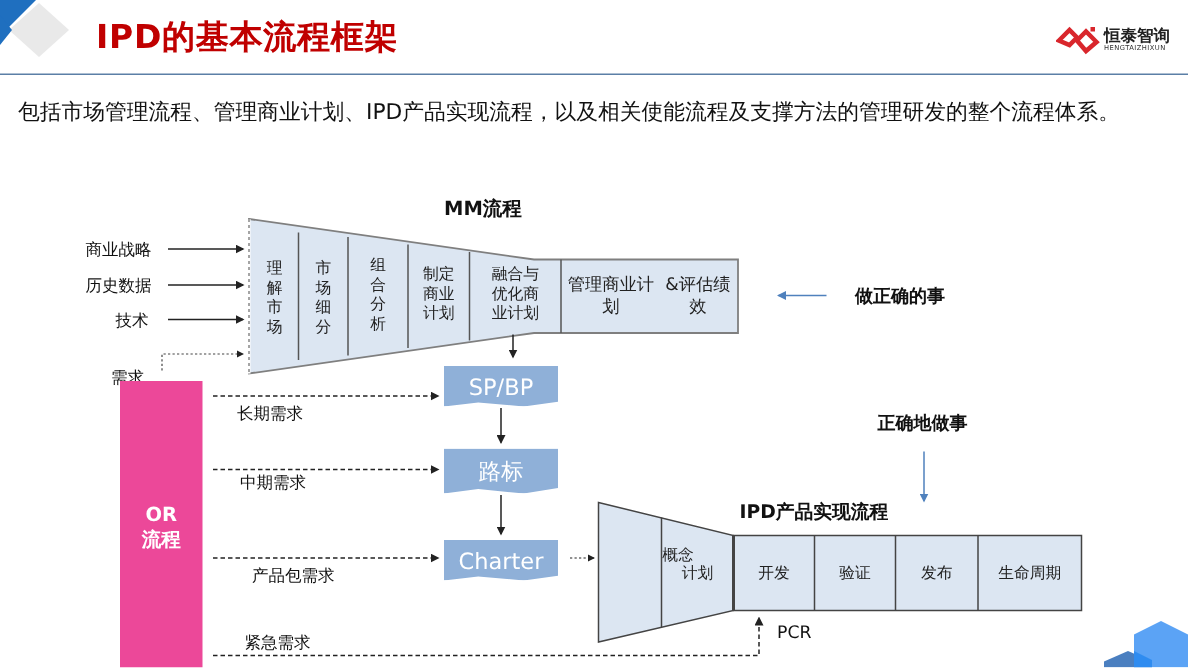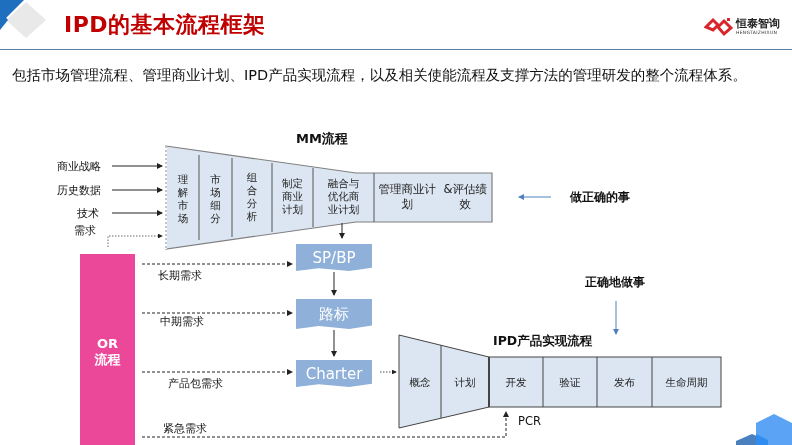--- a/index.html
+++ b/index.html
@@ -98,21 +98,21 @@
     <polygon points="774,414 792,423 792,445 756,445 756,423" fill="#5ba3f5"></polygon>
     <polygon points="752,434 768,441 768,445 736,445 736,441" fill="#4a7fc0"></polygon>
     <polygon points="756,434 768,440 768,445 756,445" fill="#2f8cf0"></polygon>
   </g>
 </svg>
 
 <div class="abs boldlbl" style="left:296px;top:130px;font-size:13px;">MM流程</div>
 <div class="abs lbl" style="left:57px;top:159px;">商业战略</div>
 <div class="abs lbl" style="left:57px;top:183px;">历史数据</div>
 <div class="abs lbl" style="left:77px;top:206px;">技术</div>
-<div class="abs lbl" style="left:74px;top:223px;">需求</div>
+<div class="abs lbl" style="left:74px;top:244px;">需求</div>
 
 <div class="abs cell" style="left:168px;top:170px;width:30px;height:58px;flex-direction:column;">
   <span>理</span>
     <span>解</span>
     <span>市</span>
     <span>场</span>
 </div>
 <div class="abs cell" style="left:200px;top:170px;width:31px;height:58px;flex-direction:column;">
   <span>市</span>
     <span>场</span>
@@ -150,19 +150,19 @@
 <div class="abs lbl" style="left:160px;top:314px;">中期需求</div>
 <div class="abs lbl" style="left:168px;top:376px;">产品包需求</div>
 <div class="abs lbl" style="left:163px;top:421px;">紧急需求</div>
 
 <div class="abs flag" style="left:296px;top:244px;width:76px;height:27px;clip-path:polygon(0 0,100% 0,100% 88%,70% 100%,30% 90%,0 100%);">SP/BP</div>
 <div class="abs flag" style="left:296px;top:299px;width:76px;height:30px;clip-path:polygon(0 0,100% 0,100% 88%,70% 100%,30% 90%,0 100%);">路标</div>
 <div class="abs flag" style="left:296px;top:360px;width:76px;height:27px;clip-path:polygon(0 0,100% 0,100% 88%,70% 100%,30% 90%,0 100%);">Charter</div>
 
 <div class="abs boldlbl" style="left:493px;top:333px;font-size:12.5px;">IPD产品实现流程</div>
 <div class="abs boldlbl" style="left:585px;top:274px;">正确地做事</div>
-<div class="abs cell" style="left:400px;top:372px;width:40px;height:20px;">概念</div>
+<div class="abs cell" style="left:400px;top:360px;width:40px;height:20px;padding-left:32px;">概念</div>
 <div class="abs cell" style="left:442px;top:372px;width:46px;height:20px;">计划</div>
 <div class="abs cell" style="left:490px;top:372px;width:52px;height:20px;">开发</div>
 <div class="abs cell" style="left:544px;top:372px;width:52px;height:20px;">验证</div>
 <div class="abs cell" style="left:598px;top:372px;width:53px;height:20px;">发布</div>
 <div class="abs cell" style="left:653px;top:372px;width:67px;height:20px;">生命周期</div>
 <div class="abs lbl" style="left:518px;top:414px;font-size:11.5px;">PCR</div>
 
 </body></html>

